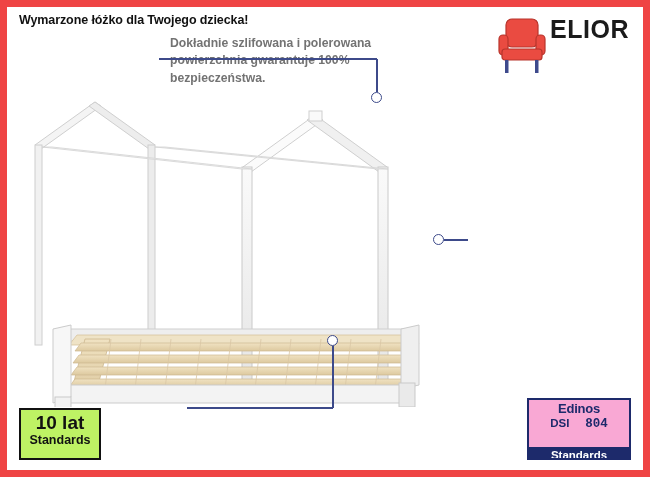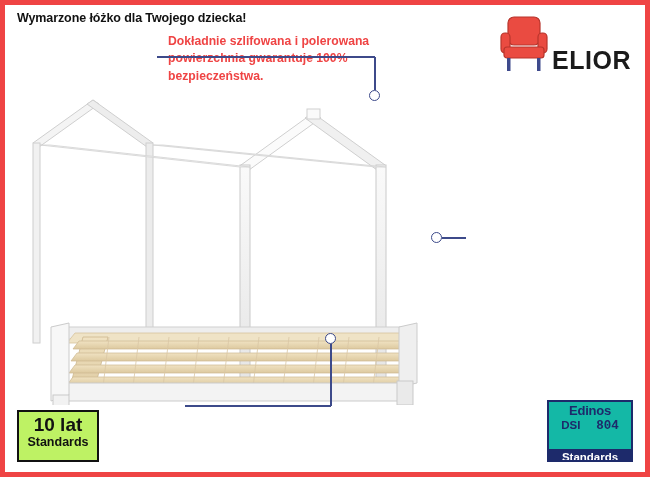--- a/index.html
+++ b/index.html
@@ -9,42 +9,42 @@
   }
   body {
     font-family: "Liberation Sans", sans-serif;
   }
   #page {
     position: relative;
     width: 650px;
     height: 477px;
     background: #ffffff;
     overflow: hidden;
-    border: 5px solid #ef4444;
+    border: 7px solid #ef4444;
     box-sizing: border-box;
   }
 
   
   .headline {
     position: absolute;
     left: 12px;
     top: 6px;
     font-size: 12.5px;
     font-weight: bold;
     color: #111111;
     letter-spacing: -0.1px;
   }
 
   
   .brand {
     position: absolute;
     right: 14px;
     top: 8px;
     display: flex;
-    align-items: flex-end;
+    align-items: flex-start;
     gap: 0;
   }
   .brand-logo {
     position: relative;
     width: 56px;
     height: 62px;
   }
   .brand-name {
     font-size: 25px;
     font-weight: bold;
@@ -59,21 +59,21 @@
     top: 60px;
     width: 440px;
     height: 340px;
   }
 
   
   .callout {
     position: absolute;
     font-size: 12.2px;
     line-height: 1.42;
-    color: #ef4444;
+    color: #737373;
     font-weight: bold;
   }
   .callout-1 { left: 163px; top: 28px;  width: 272px; }
   .callout-2 { left: 466px; top: 196px; width: 176px; }
   .callout-3 { left: 186px; top: 405px; width: 372px; }
 
   .dot {
     position: absolute;
     width: 11px;
     height: 11px;
@@ -113,25 +113,25 @@
     color: #111111;
     line-height: 1.15;
     display: block;
   }
 
   
   .badge-dsi {
     position: absolute;
     right: 12px;
     bottom: 10px;
-    width: 86px;
+    width: 104px;
     height: 62px;
     border: 2px solid #1d2a6b;
     box-sizing: border-box;
-    background: #14b8a6;
+    background: #f9a8d4;
     text-align: center;
     overflow: hidden;
   }
   .badge-dsi .edinos {
     font-size: 13px;
     font-weight: bold;
     color: #1d2a6b;
     margin-top: 1px;
     letter-spacing: -0.2px;
   }

